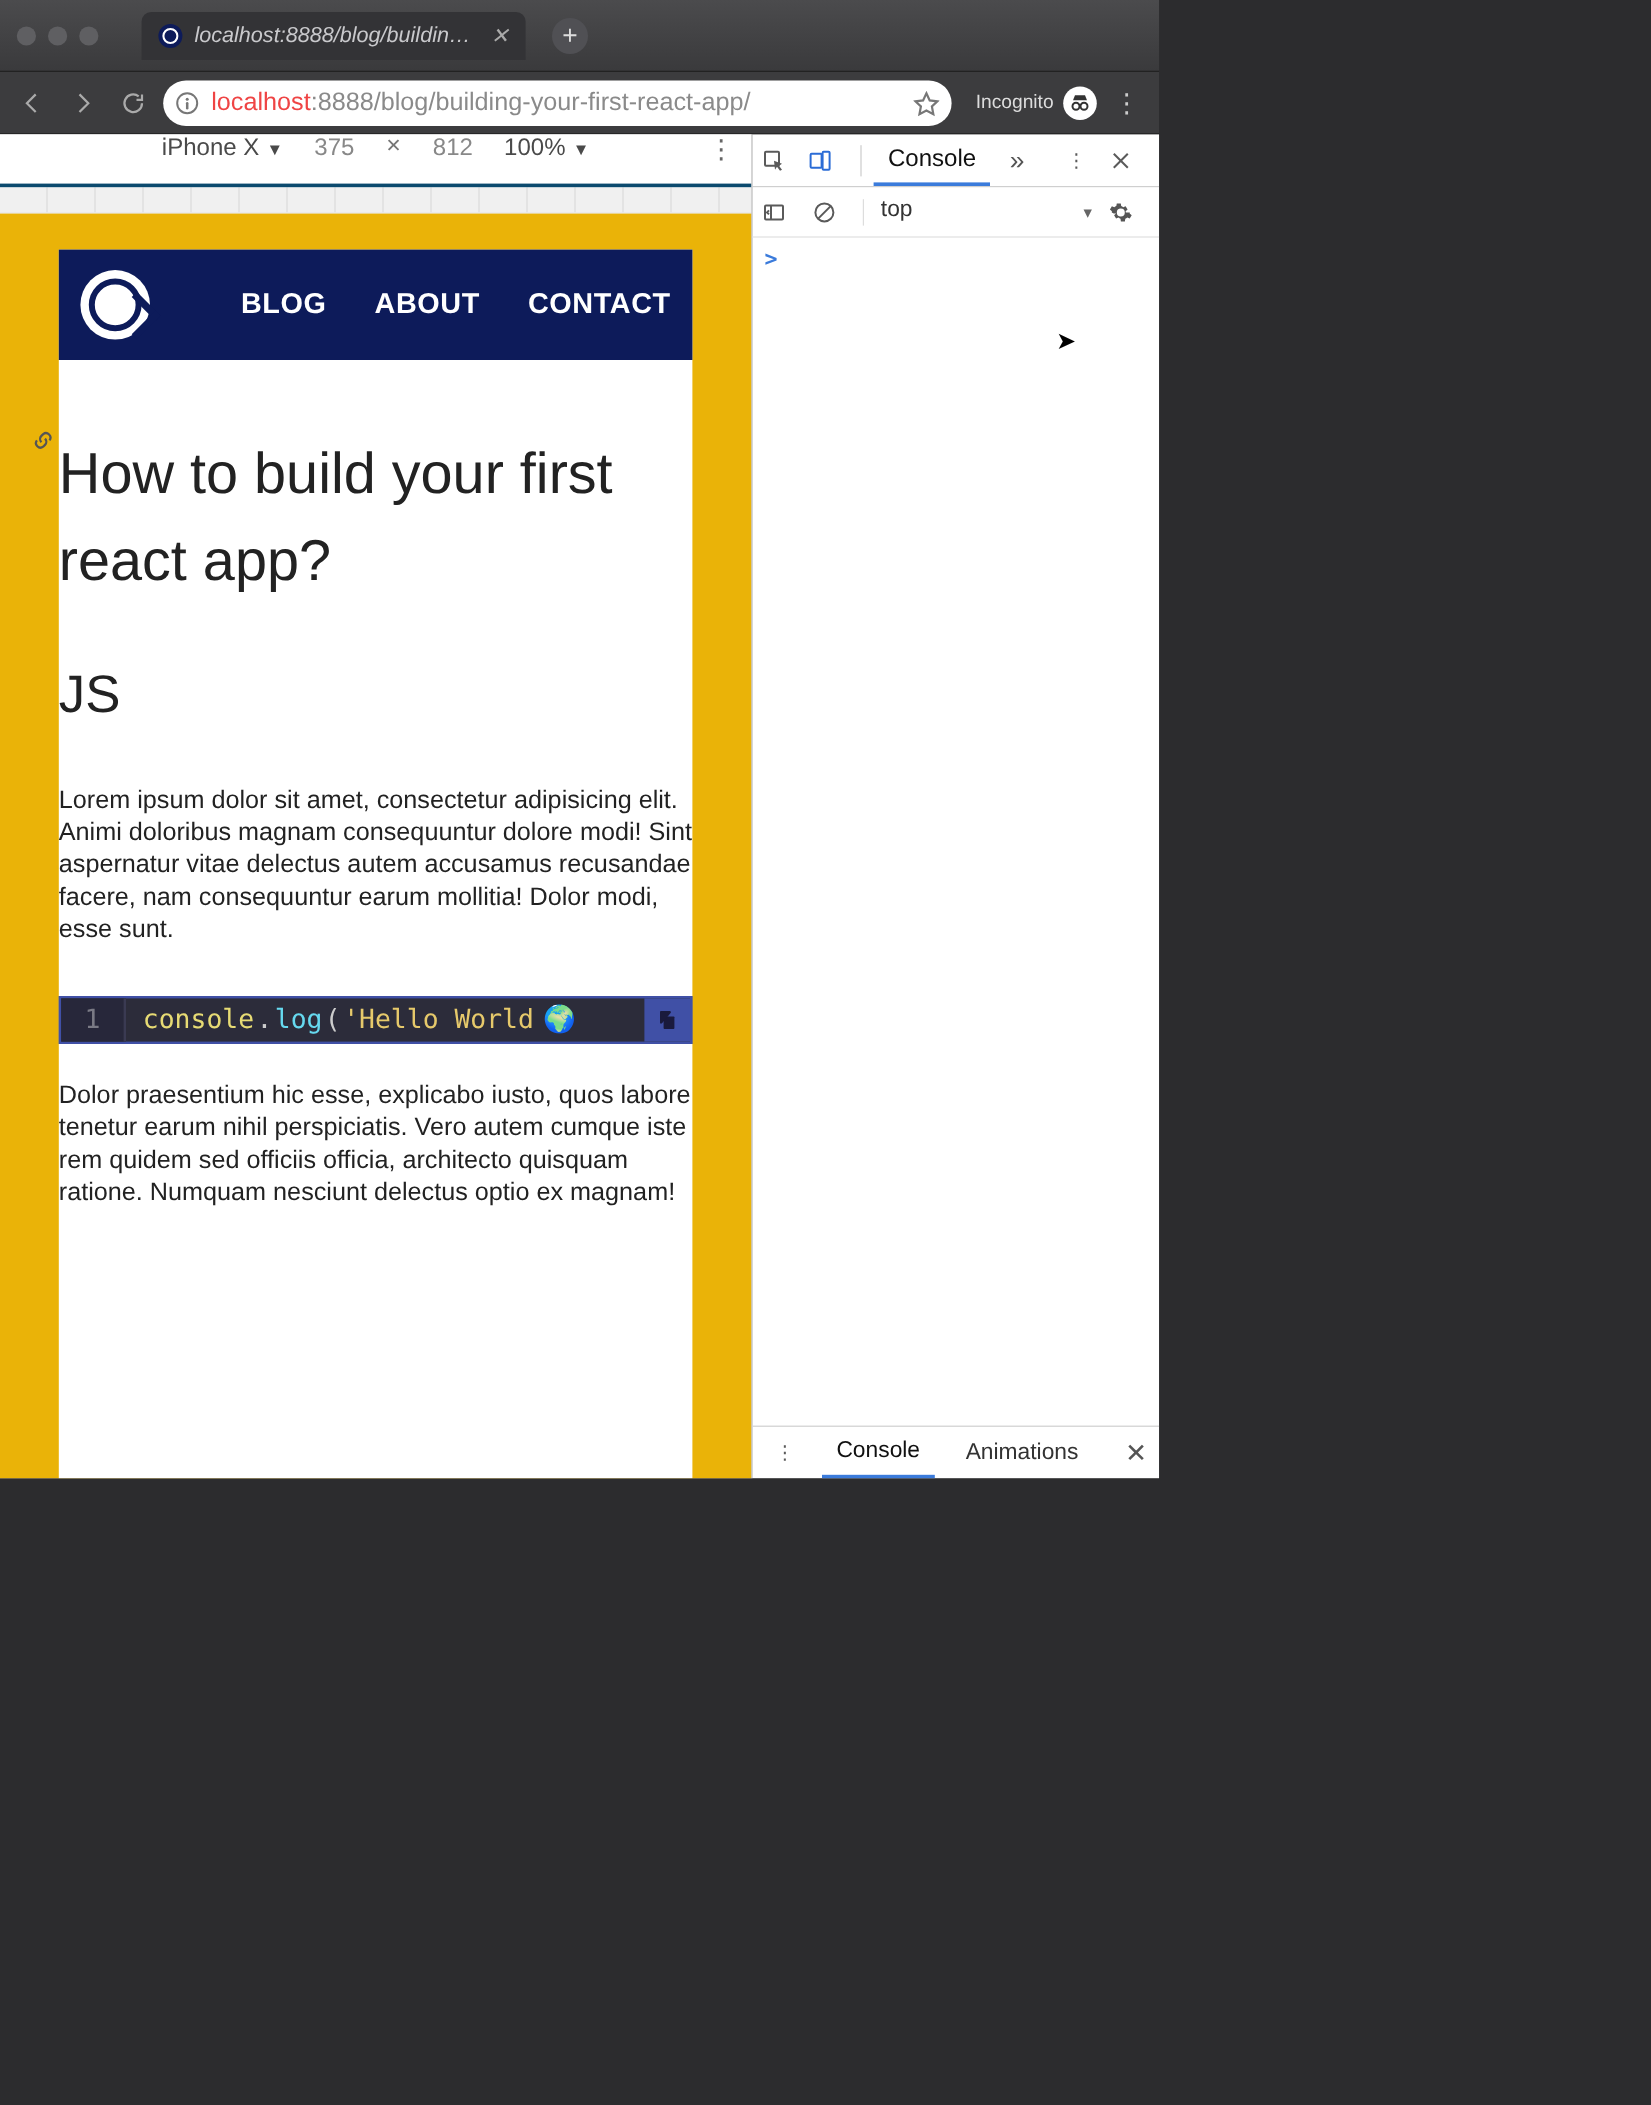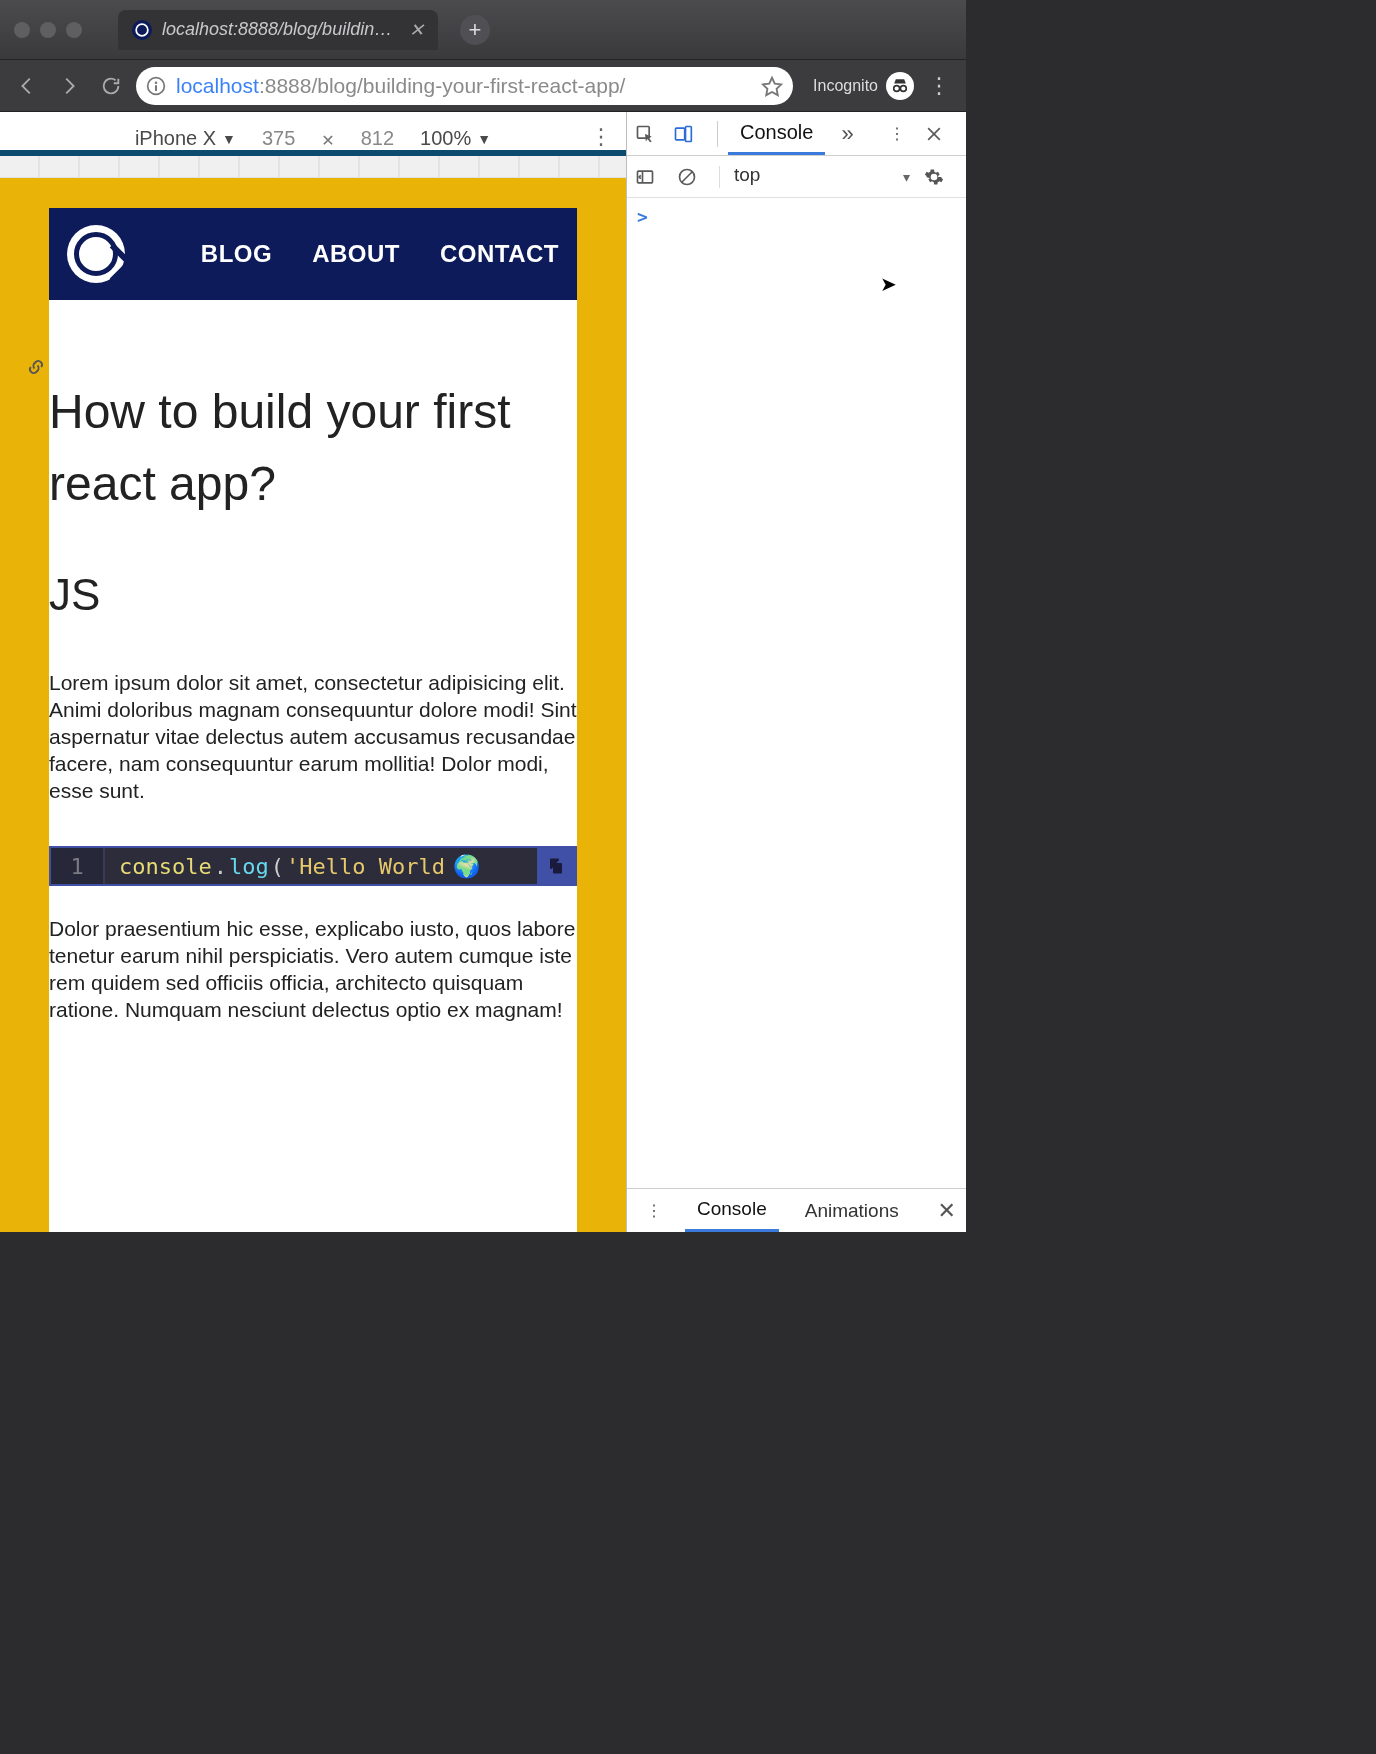--- a/index.html
+++ b/index.html
@@ -55,36 +55,36 @@
     padding: 0 10px; gap: 8px;
     border-bottom: 1px solid #222;
   }
   .tb-icon { width:34px; height:34px; display:flex;align-items:center;justify-content:center;color:#aaa; }
   .tb-icon svg { width:22px; height:22px; }
   .omnibox {
     flex:1; height:38px; background:#fff; border-radius:19px;
     display:flex; align-items:center; padding:0 10px; gap:10px;
     color:#7a7a7a; font-size:21px;
   }
-  .omnibox .url-dark { color:#3b82f6;text-align:right; }
+  .omnibox .url-dark { color:#ef4444;text-align:right; }
   .omnibox .url-light { color:#8a8a8a; }
   .omnibox-star { margin-left:auto; color:#777; }
   .incognito-label { color:#ddd; font-size:16px; margin: 0 0 0 12px; }
   .incognito-icon { width:28px;height:28px;border-radius:50%;background:#fff;display:flex;align-items:center;justify-content:center;font-size:16px; }
   .kebab { width:34px; text-align:center; color:#ccc; font-size:22px; }
 
   
   .workspace { display:flex; height: calc(100% - 112px); }
 
   .viewport-pane { width: 627px; background:#fff; display:flex; flex-direction:column; border-right:1px solid #bdbdbd; }
   .device-bar {
     height:44px; background:#fff;
-    display:flex; align-items:flex-end; justify-content:center; gap:26px;
+    display:flex; align-items:flex-start; justify-content:center; gap:26px;
     color:#4a4a4a; font-size:20px;
-    border-bottom:6px solid #0c4a6e;
+    border-bottom:3px solid #0c4a6e;
     position:relative;
   }
   .device-bar .device-select { display:flex; align-items:center; gap:6px; }
   .caret-down { font-size:14px; }
   .dim-x { color:#777; font-size:16px; }
   .device-bar .kebab-sm { position:absolute; right:14px; color:#666; font-size:22px; }
   .ruler-strip {
     height: 22px;
     background: repeating-linear-gradient(90deg, #f0f0f0 0 38px, #e3e3e3 38px 40px);
     border-bottom: 1px solid #e0e0e0;
@@ -109,21 +109,21 @@
     padding: 0 18px; gap: 36px;
   }
   .logo {
     width:58px;height:58px;border-radius:50%;background:#fff;
     display:flex;align-items:center;justify-content:center;
   }
   .logo-inner { width:44px;height:44px;border-radius:50%; border:5px solid #0d1b5a; position:relative; }
   .logo-inner::after { content:""; position:absolute; left:21px; top:12px; width:22px;height:22px;border-top:6px solid #0d1b5a; border-right:6px solid #0d1b5a; transform:rotate(45deg);}
   .nav { display:flex; gap:40px; margin-left:auto; }
   .nav a { color:#fff; text-decoration:none; font-weight:600; font-size:24px; letter-spacing:0.5px; }
-  .content { padding: 60px 0 0 0; margin-top: 16px; }
+  .content { padding: 60px 0 0 0; }
   .content h1 { font-size:48px; font-weight:400; color:#222; line-height:1.5; margin-bottom:50px; }
   .content h2 { font-size:44px; font-weight:400; color:#222; margin-bottom:50px; }
   .content p { font-size:21px; line-height:1.28; color:#222; margin-bottom:42px; }
 
   .codeblock {
     background:#2c2c3a;
     border:2px solid #4050a6;
     display:flex; align-items:center;
     height:40px;
     font-family: ui-monospace, Menlo, monospace;

